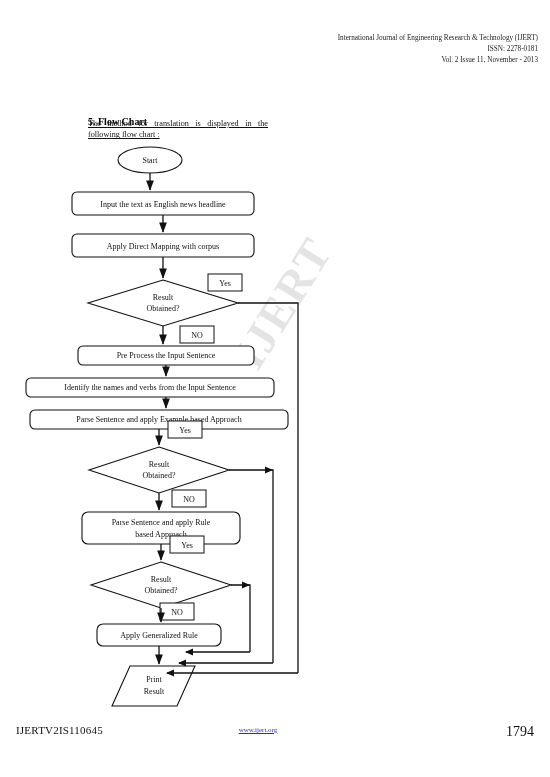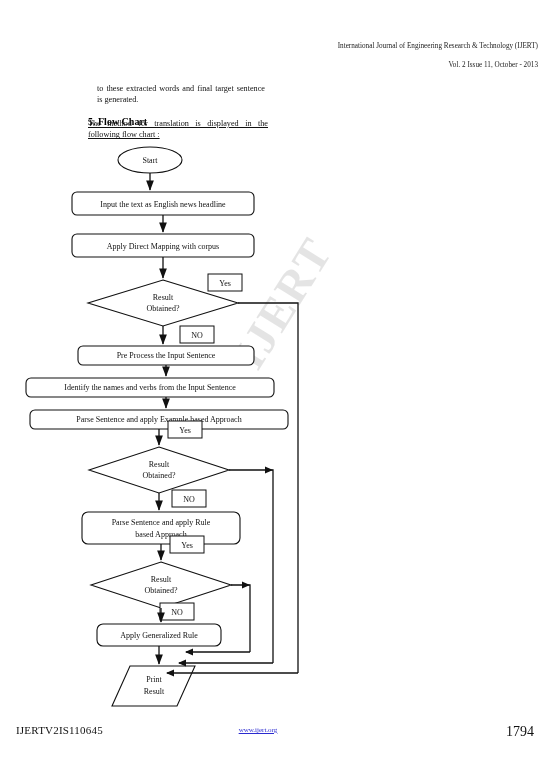--- a/index.html
+++ b/index.html
@@ -19,21 +19,21 @@
 
   
   .hdr{
     position:absolute;
     right:12px;top:33px;
     text-align:right;
     font-size:7.2px;
     line-height:11px;
     color:#222;
   }
-  .hdr div{white-space:nowrap;margin-top:8px;}
+  .hdr div{white-space:nowrap;}
 
   
   .para1{
     position:absolute;
     left:97px;top:83px;width:168px;
     font-size:8.2px;line-height:11.4px;
     text-align:justify;
     color:#111;
   }
   .sechead{
@@ -97,24 +97,24 @@
     font-size:14px;color:#111;
   }
 </style>
 </head>
 <body>
 
 <div class="page">
 
   <div class="hdr">
     <div>International Journal of Engineering Research &amp; Technology (IJERT)</div>
-    <div>Vol. 2 Issue 11, October - 2013</div>
+    <div>ISSN: 2278-0181</div>
+    <div>Vol. 2 Issue 11, November - 2013</div>
   </div>
 
-  <div class="para1">to these extracted words and final target sentence is generated.</div>
   <div class="sechead">5. Flow Chart</div>
   <div class="para2">The method for translation is displayed in the following flow chart :</div>
 
   <div class="wm">IJERT</div>
 
   <svg class="flow" viewBox="0 0 550 575">
     <defs>
       <marker id="ar" markerWidth="9" markerHeight="9" refX="7.4" refY="3" orient="auto">
         <path d="M0,0 L8,3 L0,6 z" fill="#111"></path>
       </marker>

